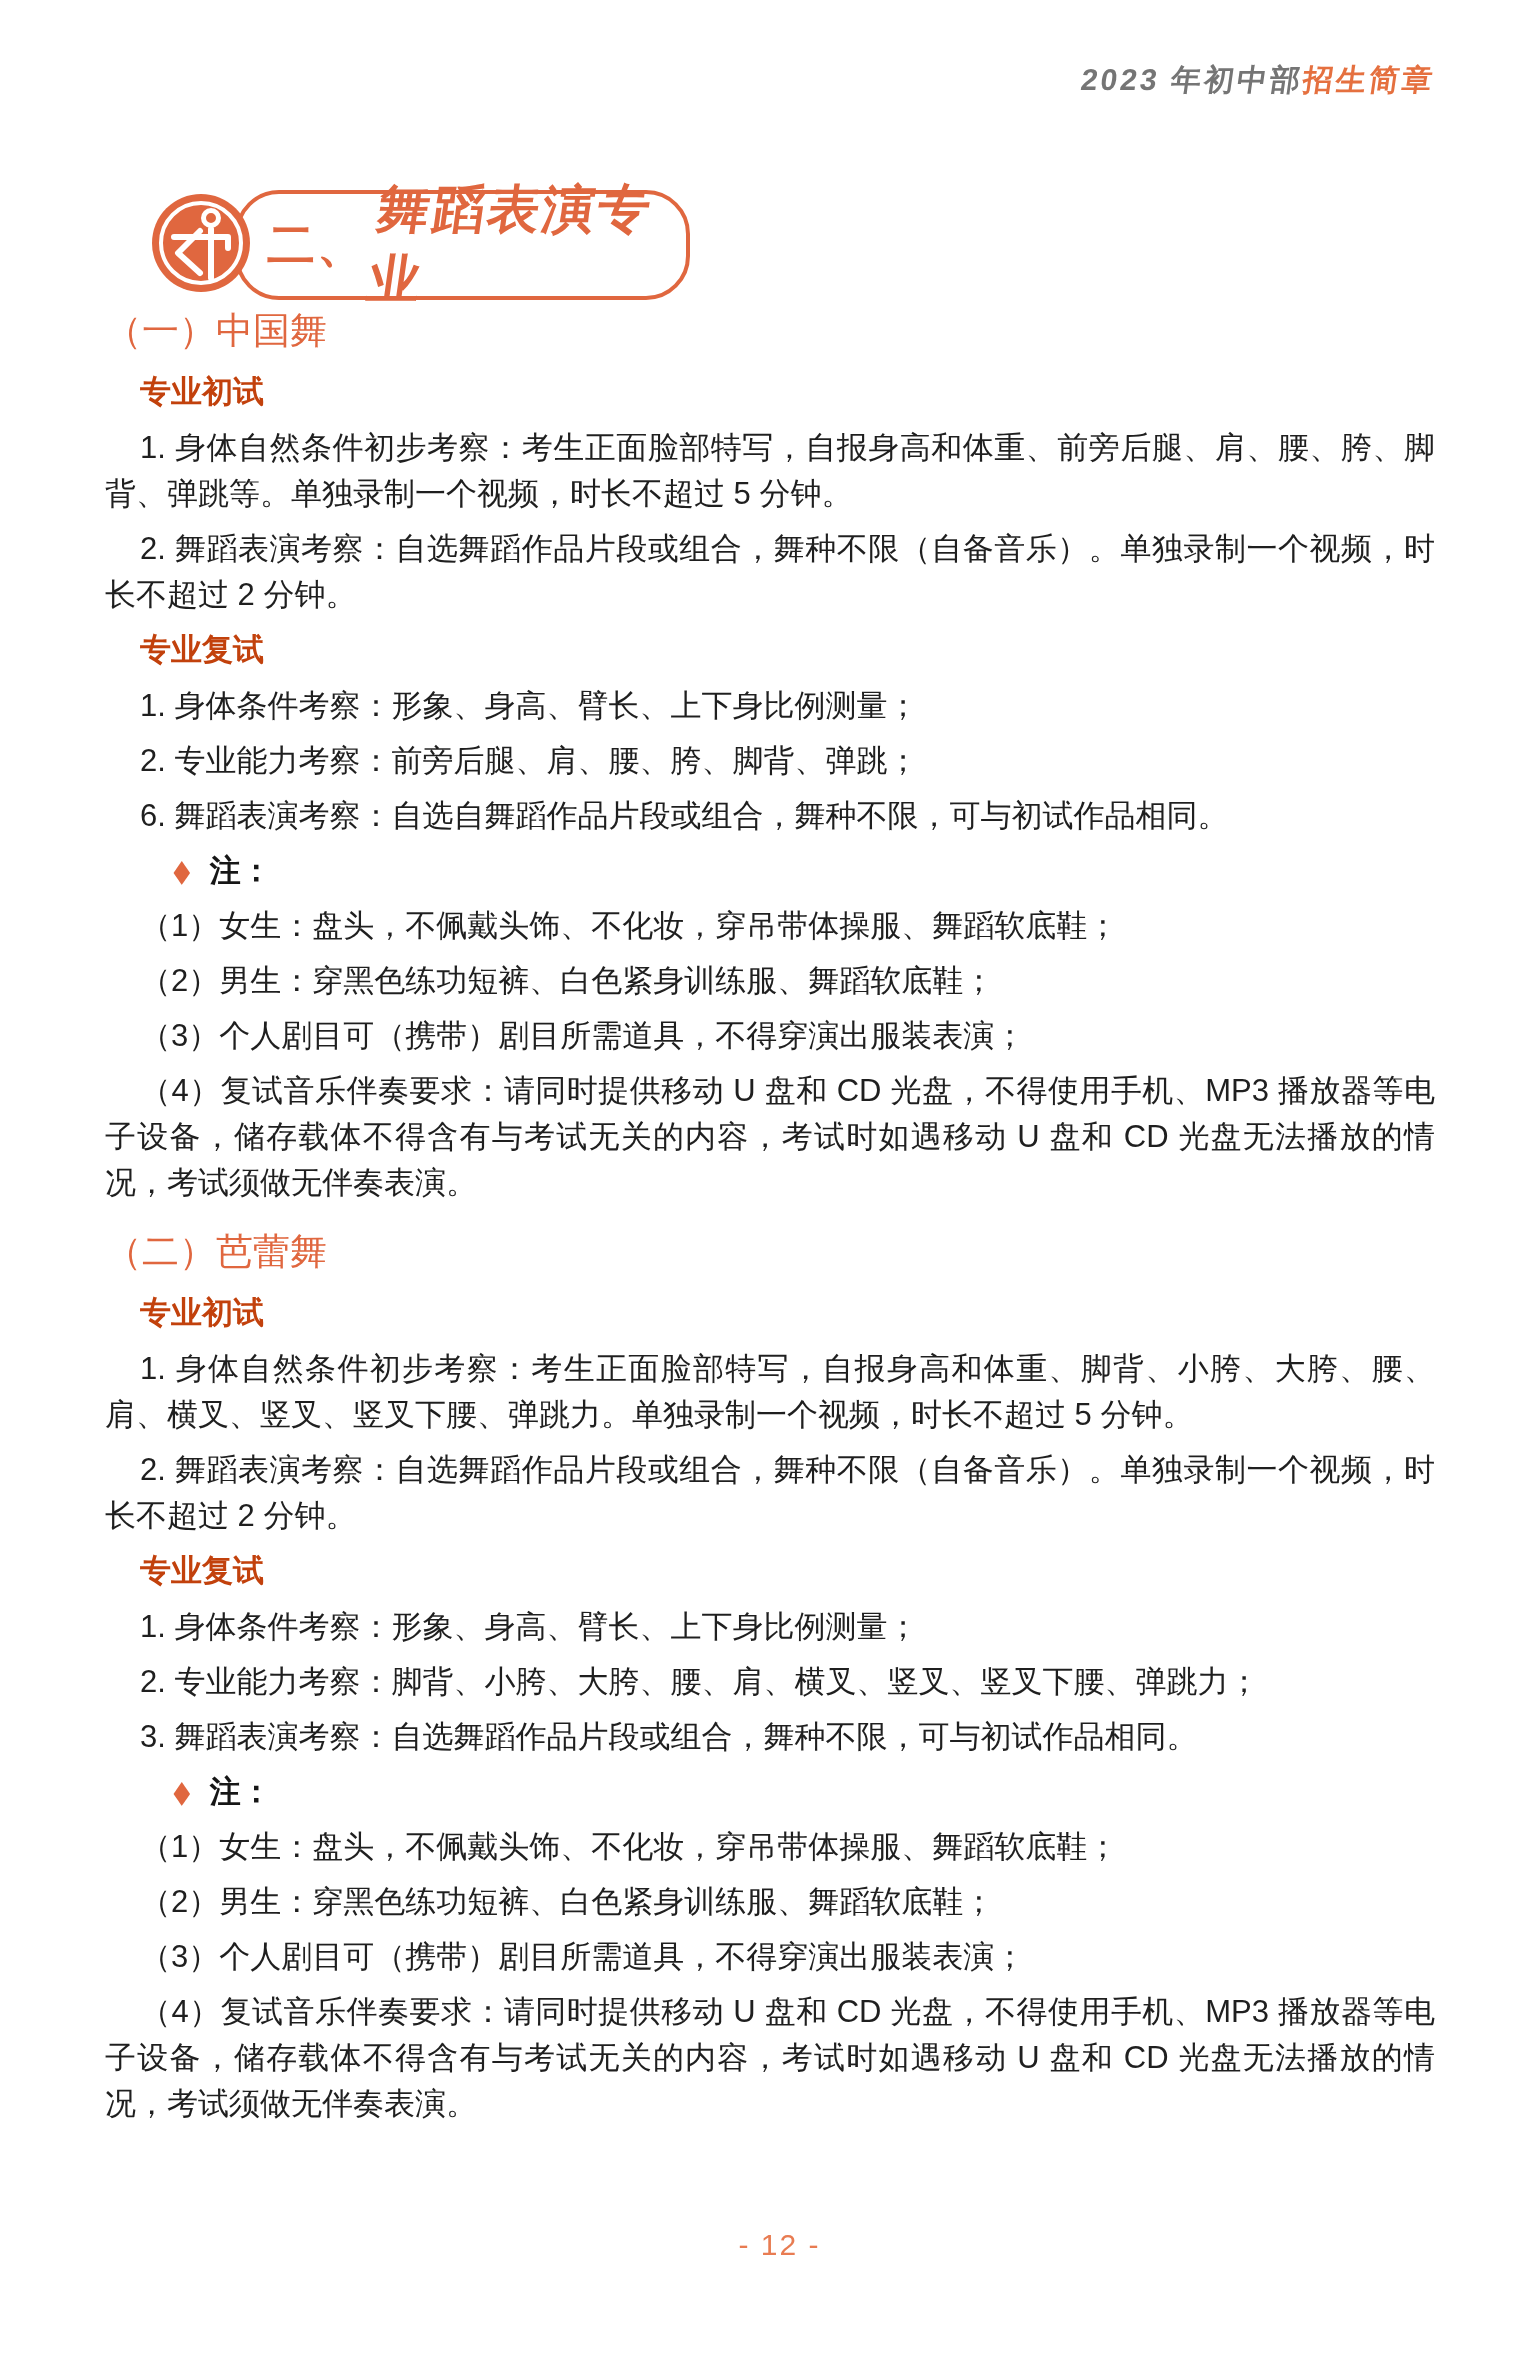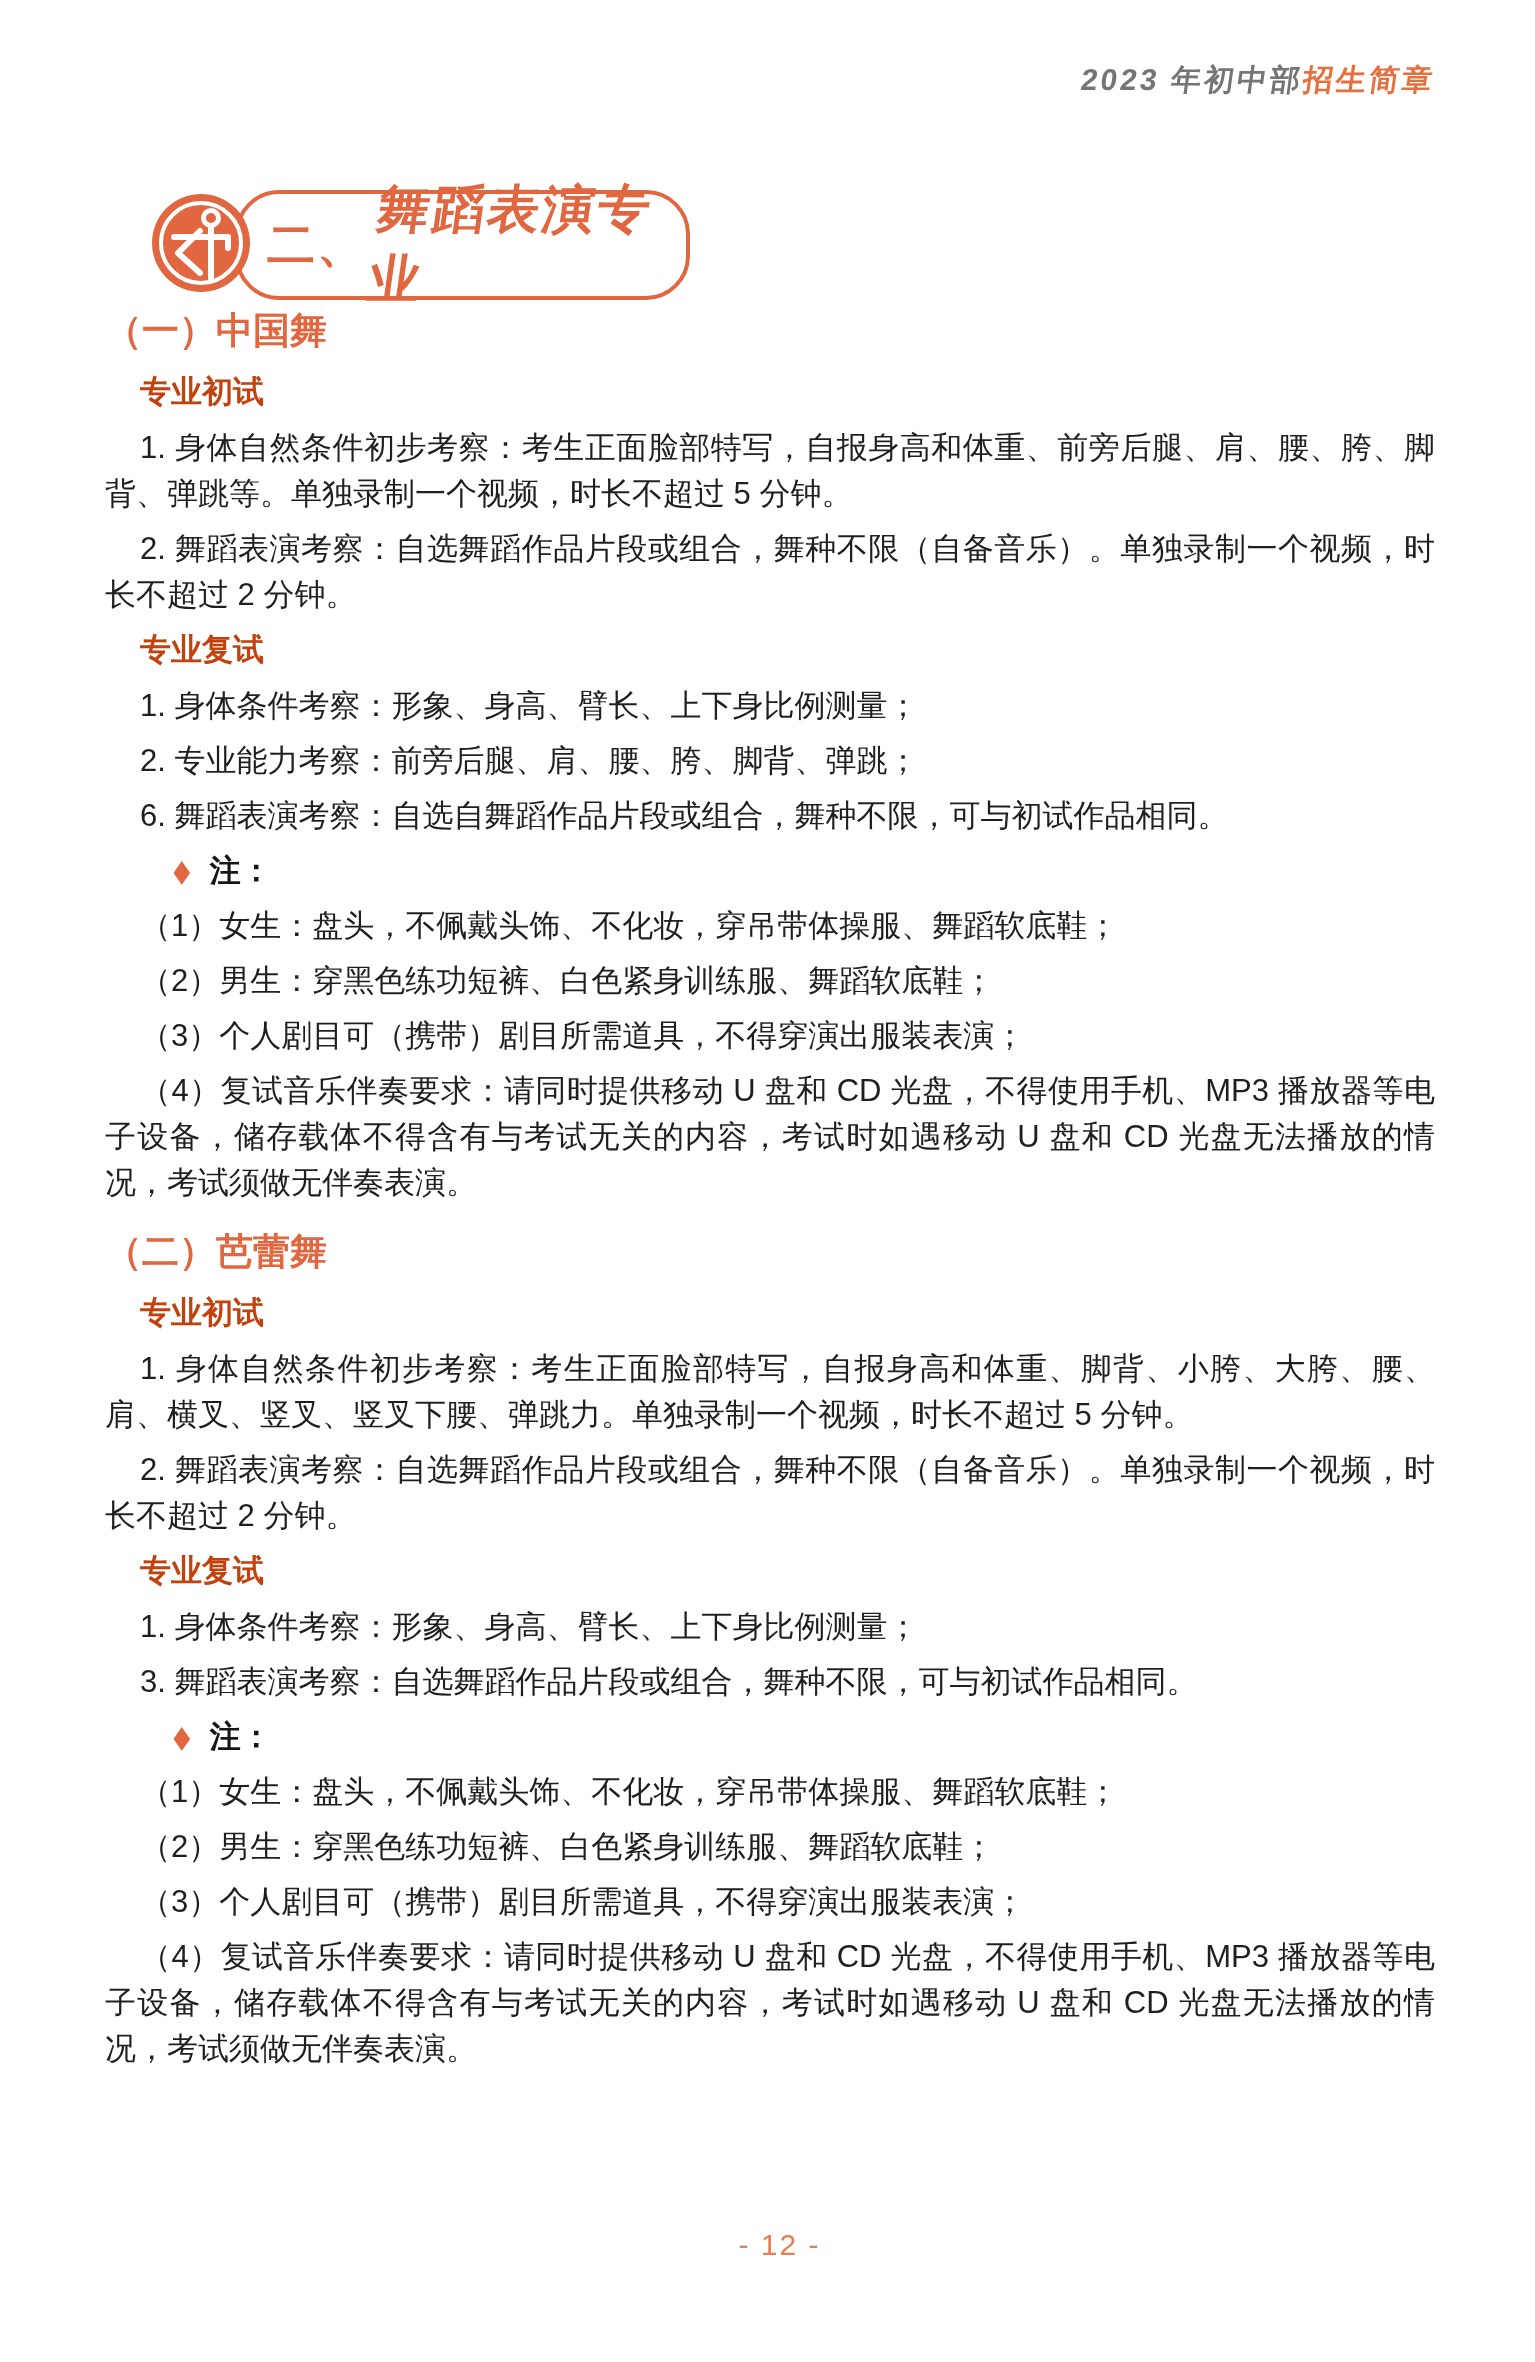--- a/index.html
+++ b/index.html
@@ -41,21 +41,21 @@
   }
   .banner-icon { position:absolute; left:0; top:4px; width:102px; height:102px; }
 
   
   .content {
     position:absolute; left:105px; top:305px; width:1330px;
     color:#1f1f1f; font-size:31px; line-height:46px;
     text-align:justify;
   }
   .sec-heading {
-    color:#E0673F; font-size:37px; font-weight:bold; line-height:44px;
+    color:#E0673F; font-size:37px; font-weight:normal; line-height:44px;
     margin:4px 0 16px 0; text-align:left;
   }
   .sec-ballet .sec-heading { margin-top:24px; }
   .subhead {
     font-weight:bold; color:#c2410c;
     text-indent:35px; margin:8px 0 10px 0;
   }
   .para { text-indent:35px; margin:0 0 9px 0; }
   .note-head { text-indent:35px; margin:0 0 9px 0; font-weight:bold; color:#161616; }
   .diamond {
@@ -119,20 +119,21 @@
 
     <section class="sec sec-ballet">
       <h2 class="sec-heading">（二）芭蕾舞</h2>
 
       <p class="subhead">专业初试</p>
       <p class="para">1. 身体自然条件初步考察：考生正面脸部特写，自报身高和体重、脚背、小胯、大胯、腰、肩、横叉、竖叉、竖叉下腰、弹跳力。单独录制一个视频，时长不超过 5 分钟。</p>
       <p class="para">2. 舞蹈表演考察：自选舞蹈作品片段或组合，舞种不限（自备音乐）。单独录制一个视频，时长不超过 2 分钟。</p>
 
       <p class="subhead">专业复试</p>
       <p class="para">1. 身体条件考察：形象、身高、臂长、上下身比例测量；</p>
+      <p class="para">2. 专业能力考察：脚背、小胯、大胯、腰、肩、横叉、竖叉、竖叉下腰、弹跳力；</p>
       <p class="para">3. 舞蹈表演考察：自选舞蹈作品片段或组合，舞种不限，可与初试作品相同。</p>
 
       <p class="note-head"><span class="diamond">◆</span><span>注：</span></p>
       <p class="para">（1）女生：盘头，不佩戴头饰、不化妆，穿吊带体操服、舞蹈软底鞋；</p>
       <p class="para">（2）男生：穿黑色练功短裤、白色紧身训练服、舞蹈软底鞋；</p>
       <p class="para">（3）个人剧目可（携带）剧目所需道具，不得穿演出服装表演；</p>
       <p class="para">（4）复试音乐伴奏要求：请同时提供移动 U 盘和 CD 光盘，不得使用手机、MP3 播放器等电子设备，储存载体不得含有与考试无关的内容，考试时如遇移动 U 盘和 CD 光盘无法播放的情况，考试须做无伴奏表演。</p>
     </section>
 
   </div>

